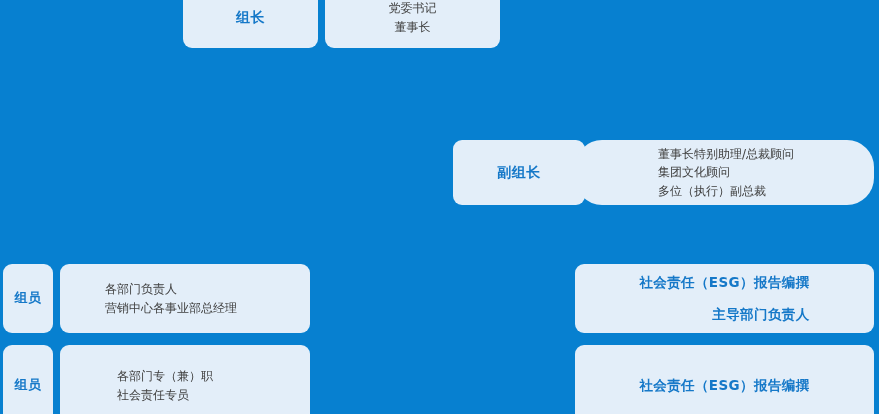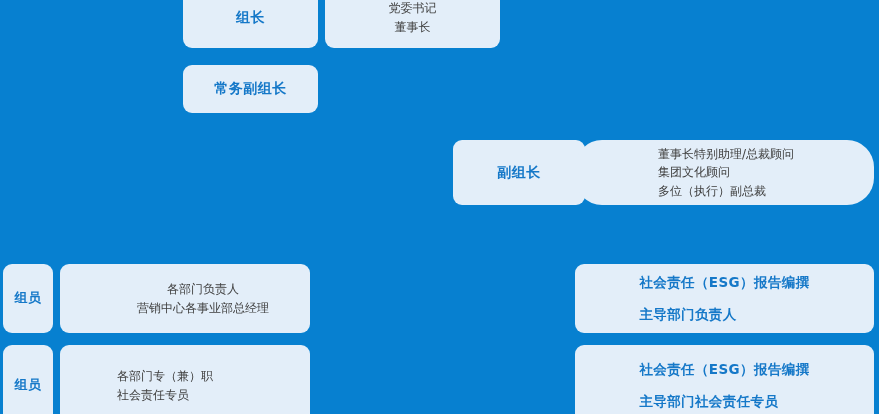--- a/index.html
+++ b/index.html
@@ -61,60 +61,57 @@
     color: #1578c8;
     font-weight: bold;
     font-size: 13.5px;
     line-height: 1.4;
     letter-spacing: 0.4px;
     white-space: nowrap;
   }
   .esg-block {
     display: flex;
     flex-direction: column;
-    align-items: flex-start;
+    align-items: flex-end;
     gap: 13px;
   }
   
   #r1-role  { left:183px; top:-12px;  width:135px; height:60px; }
   #r1-desc  { left:325px; top:-12px;  width:175px; height:60px; }
   #r2-role  { left:183px; top:65px;   width:135px; height:48px; }
   #r2-desc  { left:325px; top:65px;   width:175px; height:48px; }
   #r3-role  { left:453px; top:140px;  width:132px; height:65px; }
   #r3-desc  { left:575px; top:140px;  width:299px; height:65px;border-radius:27px; }
   #r4-role  { left:3px;   top:264px;  width:50px;  height:69px; }
   #r4-desc  { left:60px;  top:264px;  width:250px; height:69px; }
   #r4-esg   { left:575px; top:264px;  width:299px; height:69px; }
   #r5-role  { left:3px;   top:345px;  width:50px;  height:81px; }
   #r5-desc  { left:60px;  top:345px;  width:250px; height:81px; }
   #r5-esg   { left:575px; top:345px;  width:299px; height:81px; }
 
   #r3-desc .detail-block { padding-left: 83px; }
-  #r4-desc .detail-block { padding-left: 77px; align-items: center; }
+  #r4-desc .detail-block { padding-left: 45px; }
   #r5-desc .detail-block { padding-left: 57px; }
   #r1-desc .detail-block, #r2-desc .detail-block { align-items: center; }
 </style>
 </head>
 <body>
 
 <div id="org-canvas">
 
   <div class="card center" id="r1-role">
     <div class="role-label">组长</div>
   </div>
   <div class="card center" id="r1-desc">
     <div class="detail-block">
       <div class="detail-text">党委书记</div>
       <div class="detail-text">董事长</div>
     </div>
   </div>
 
-  <div class="card center" id="r2-role">
-    <div class="role-label">常务副组长</div>
-  </div>
 
   <div class="card center" id="r3-role">
     <div class="role-label">副组长</div>
   </div>
   <div class="card leftish" id="r3-desc">
     <div class="detail-block">
       <div class="detail-text">董事长特别助理/总裁顾问</div>
       <div class="detail-text">集团文化顾问</div>
       <div class="detail-text">多位（执行）副总裁</div>
     </div>
@@ -141,17 +138,16 @@
   </div>
   <div class="card leftish" id="r5-desc">
     <div class="detail-block">
       <div class="detail-text">各部门专（兼）职</div>
       <div class="detail-text">社会责任专员</div>
     </div>
   </div>
   <div class="card center" id="r5-esg">
     <div class="esg-block">
       <div class="esg-line">社会责任（ESG）报告编撰</div>
-      <div class="esg-line">主导部门社会责任专员</div>
     </div>
   </div>
 
 </div>
 
 </body></html>

